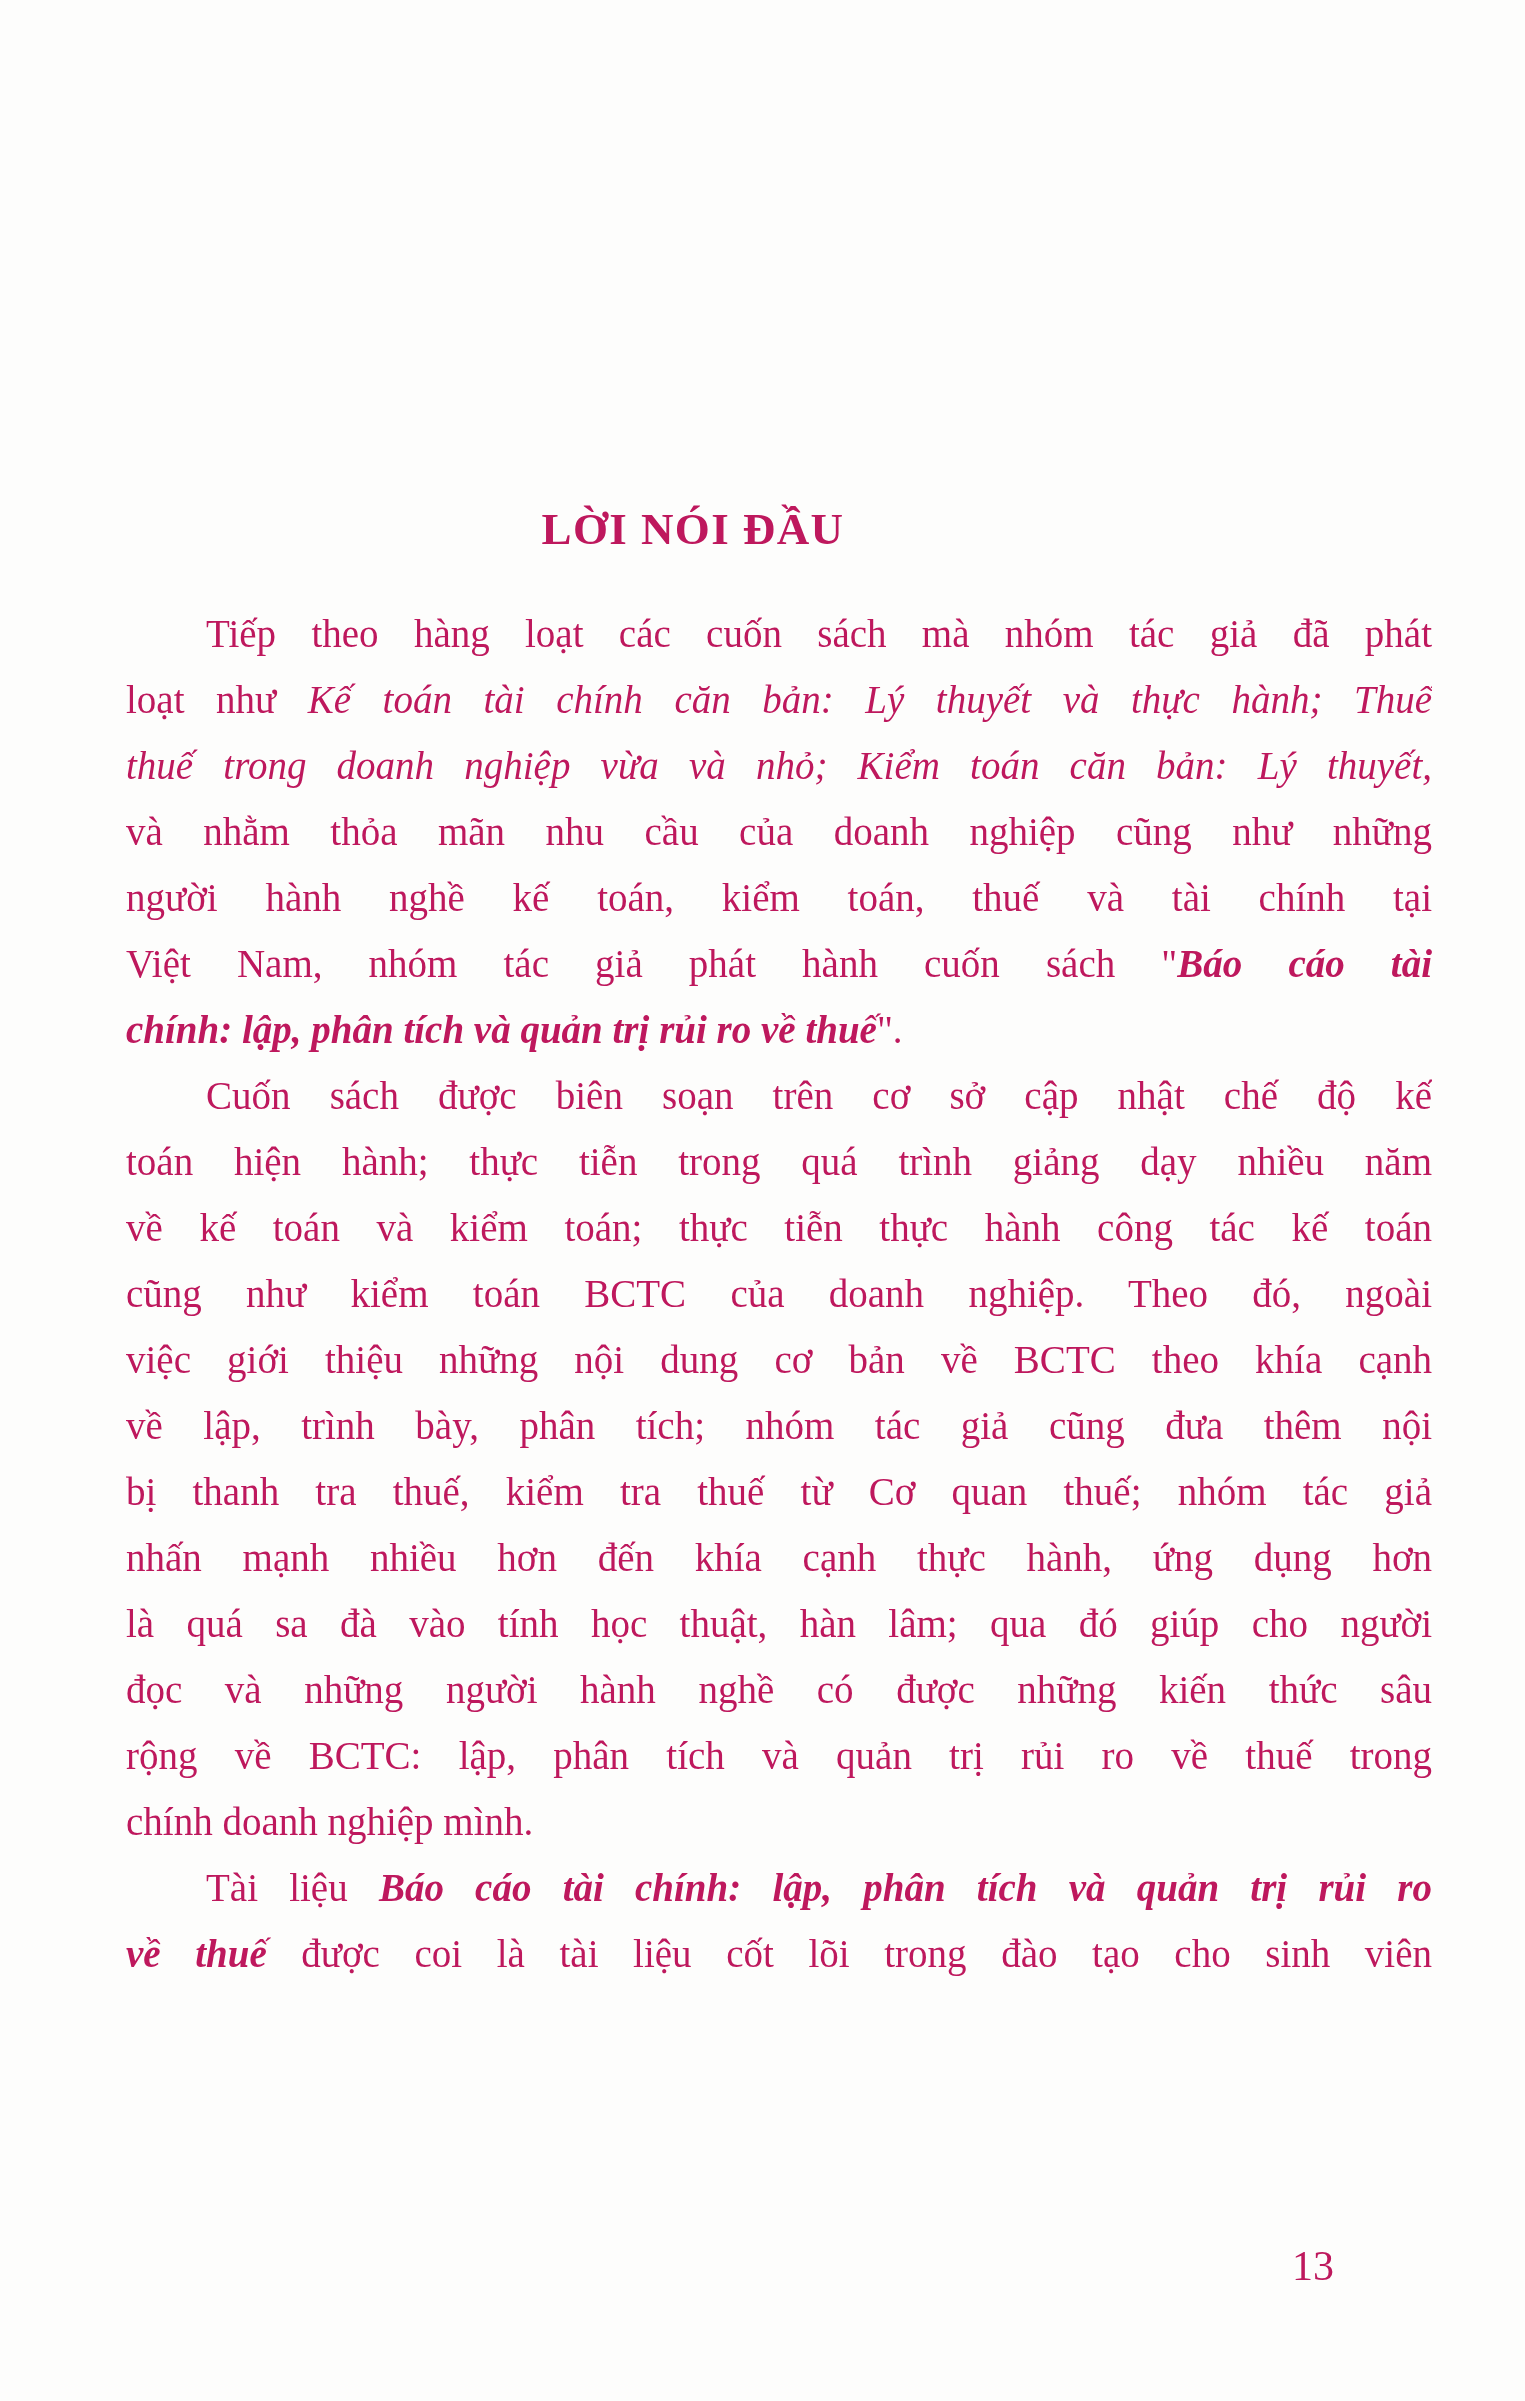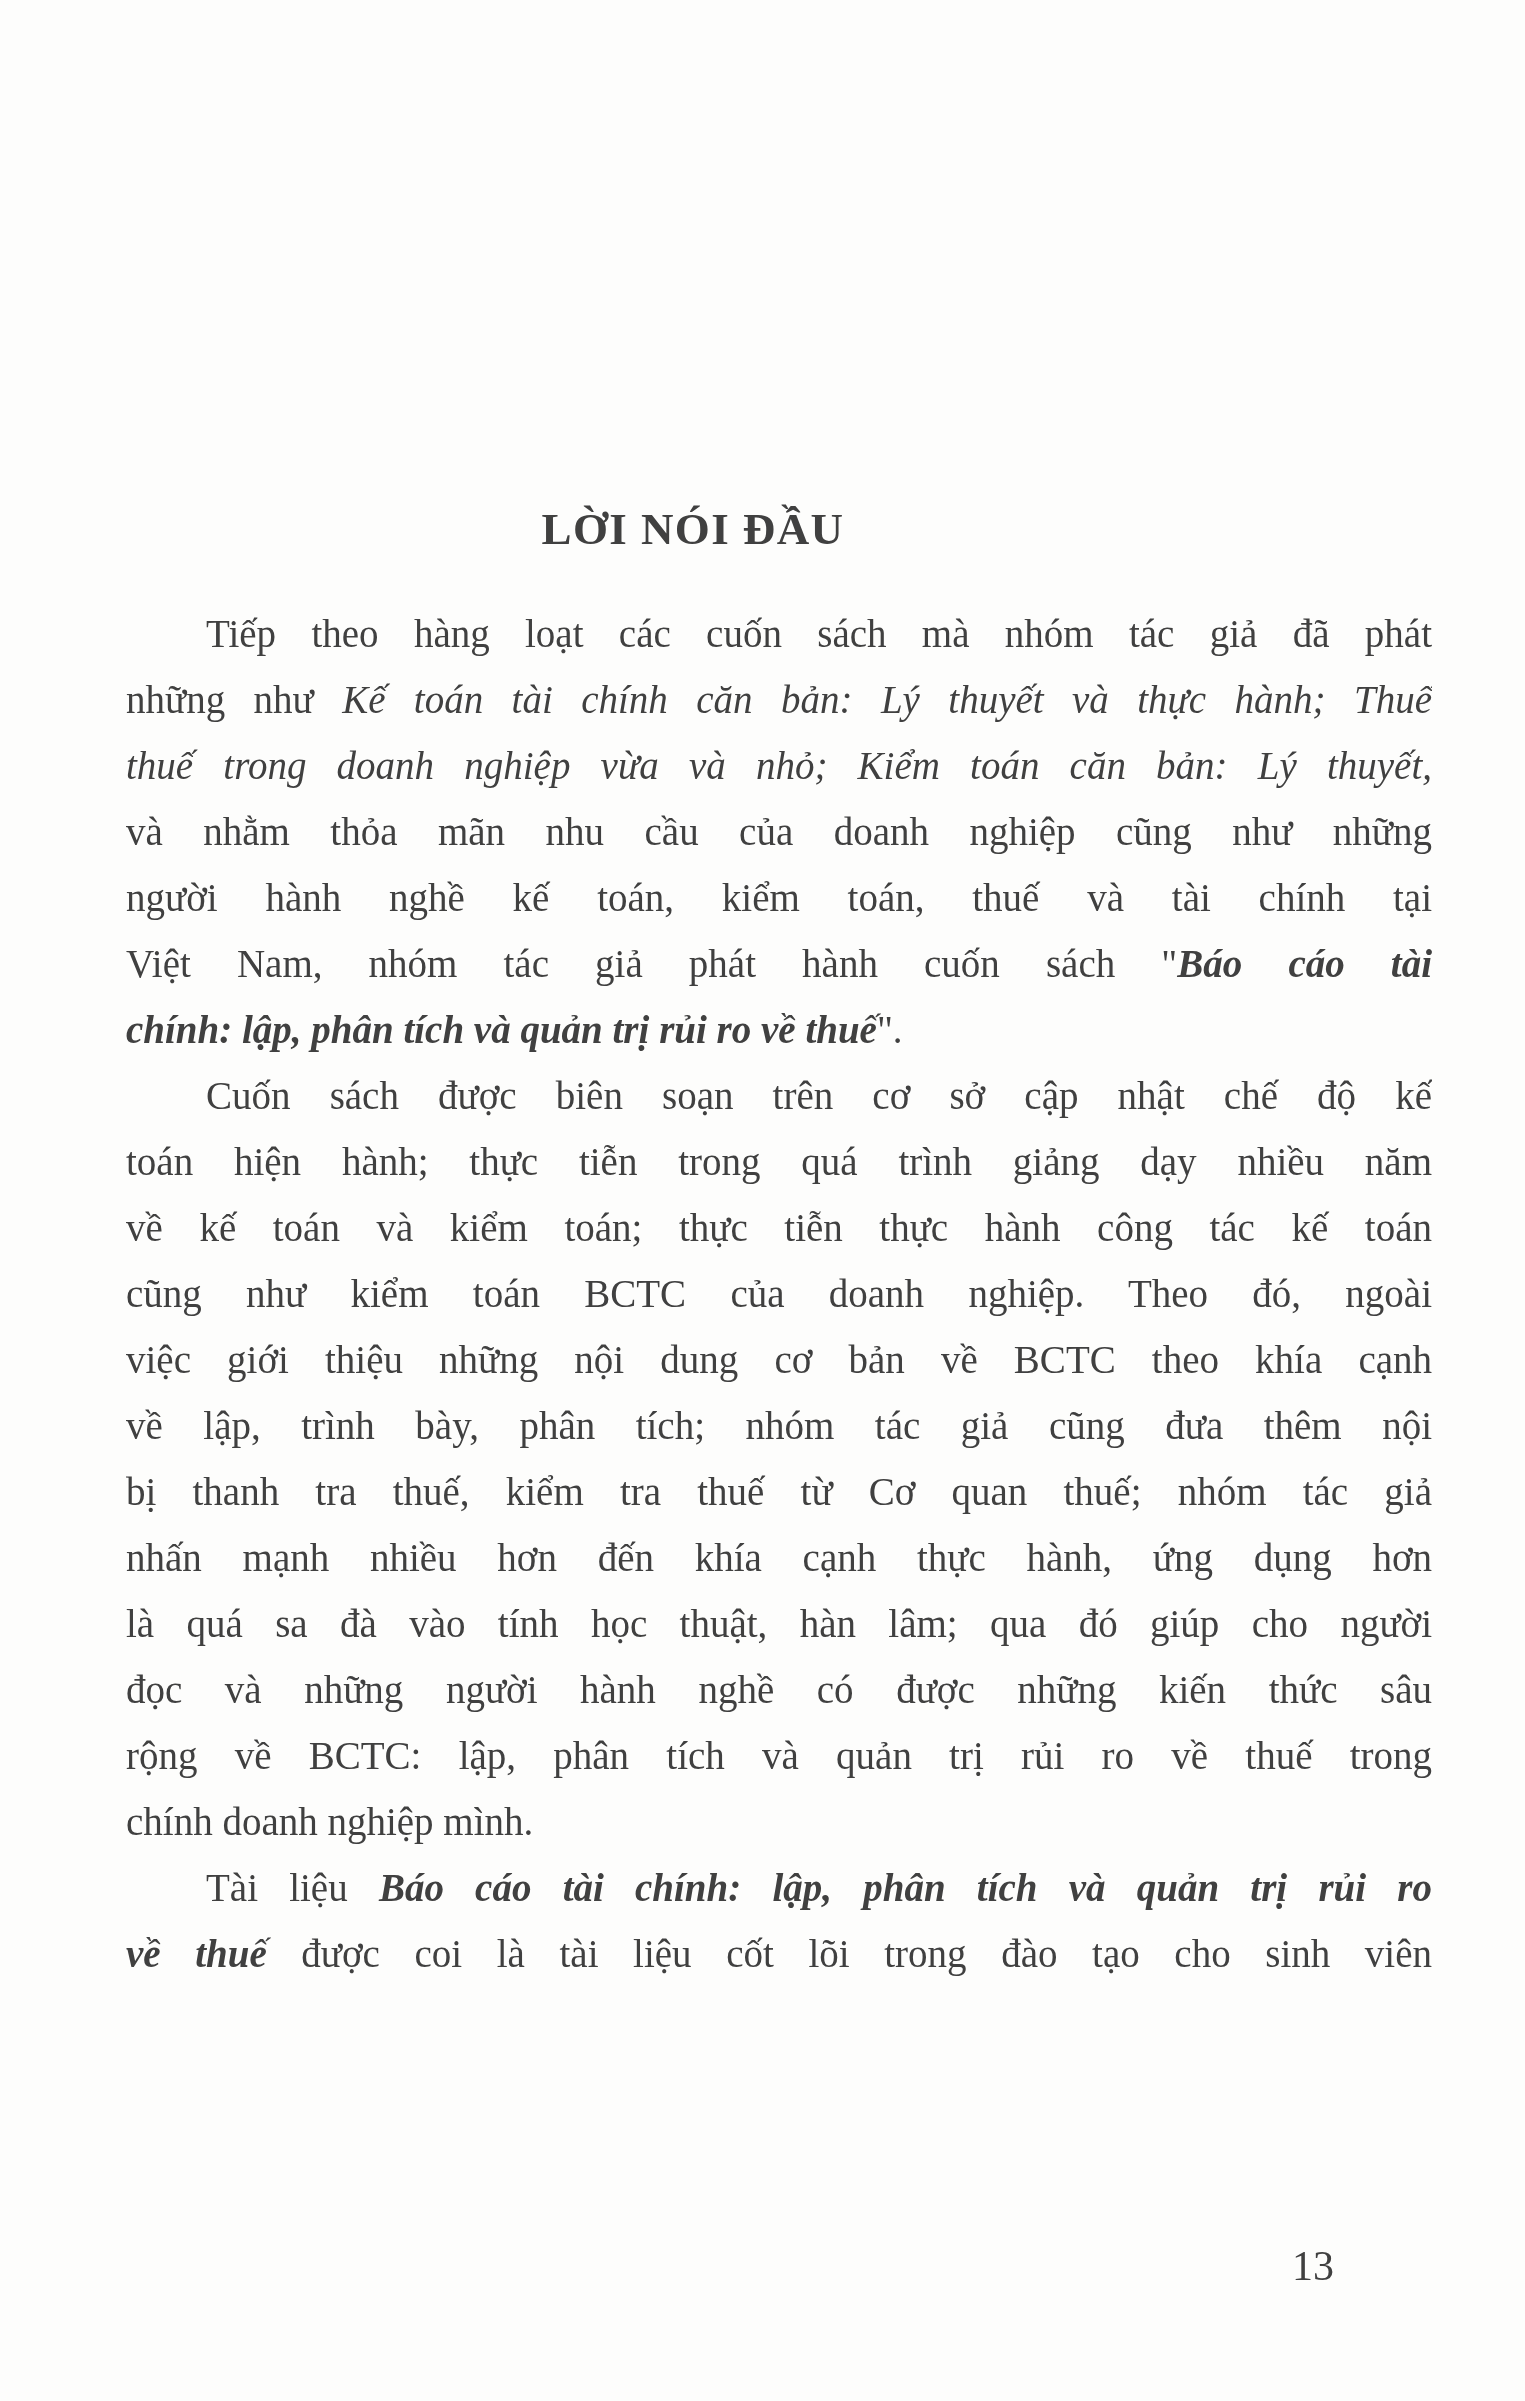--- a/index.html
+++ b/index.html
@@ -6,21 +6,21 @@
     margin: 0;
     padding: 0;
     background: #ffffff;
   }
   .page {
     position: relative;
     width: 1525px;
     height: 2401px;
     background: #fdfdfc;
     font-family: "Liberation Serif", "DejaVu Serif", serif;
-    color: #404040;
+    color: #be185d;
     overflow: hidden;
   }
   .title {
     position: absolute;
     top: 471px;
     left: 119px;
     width: 1306px;
     box-sizing: border-box;
     padding-right: 158px;
     text-align: center;
@@ -63,21 +63,21 @@
     font-weight: 400;
   }
 </style>
 </head>
 <body>
 
 <div class="page">
   <h1 class="title">LỜI NÓI ĐẦU</h1>
   <div class="body-text">
       <div class="text-line justify indent"><span class="seg-normal">Tiếp theo hàng loạt các cuốn sách mà nhóm tác giả đã phát</span></div>
-      <div class="text-line justify"><span class="seg-normal">những như </span><span class="seg-italic">Kế toán tài chính căn bản: Lý thuyết và thực hành; Thuế</span></div>
+      <div class="text-line justify"><span class="seg-normal">loạt như </span><span class="seg-italic">Kế toán tài chính căn bản: Lý thuyết và thực hành; Thuế</span></div>
       <div class="text-line justify"><span class="seg-italic">thuế trong doanh nghiệp vừa và nhỏ; Kiểm toán căn bản: Lý thuyết,</span></div>
       <div class="text-line justify"><span class="seg-normal">và nhằm thỏa mãn nhu cầu của doanh nghiệp cũng như những</span></div>
       <div class="text-line justify"><span class="seg-normal">người hành nghề kế toán, kiểm toán, thuế và tài chính tại</span></div>
       <div class="text-line justify"><span class="seg-normal">Việt Nam, nhóm tác giả phát hành cuốn sách "</span><span class="seg-bold-italic">Báo cáo tài</span></div>
       <div class="text-line no-justify"><span class="seg-bold-italic">chính: lập, phân tích và quản trị rủi ro về thuế</span><span class="seg-normal">".</span></div>
       <div class="text-line justify indent"><span class="seg-normal">Cuốn sách được biên soạn trên cơ sở cập nhật chế độ kế</span></div>
       <div class="text-line justify"><span class="seg-normal">toán hiện hành; thực tiễn trong quá trình giảng dạy nhiều năm</span></div>
       <div class="text-line justify"><span class="seg-normal">về kế toán và kiểm toán; thực tiễn thực hành công tác kế toán</span></div>
       <div class="text-line justify"><span class="seg-normal">cũng như kiểm toán BCTC của doanh nghiệp. Theo đó, ngoài</span></div>
       <div class="text-line justify"><span class="seg-normal">việc giới thiệu những nội dung cơ bản về BCTC theo khía cạnh</span></div>

